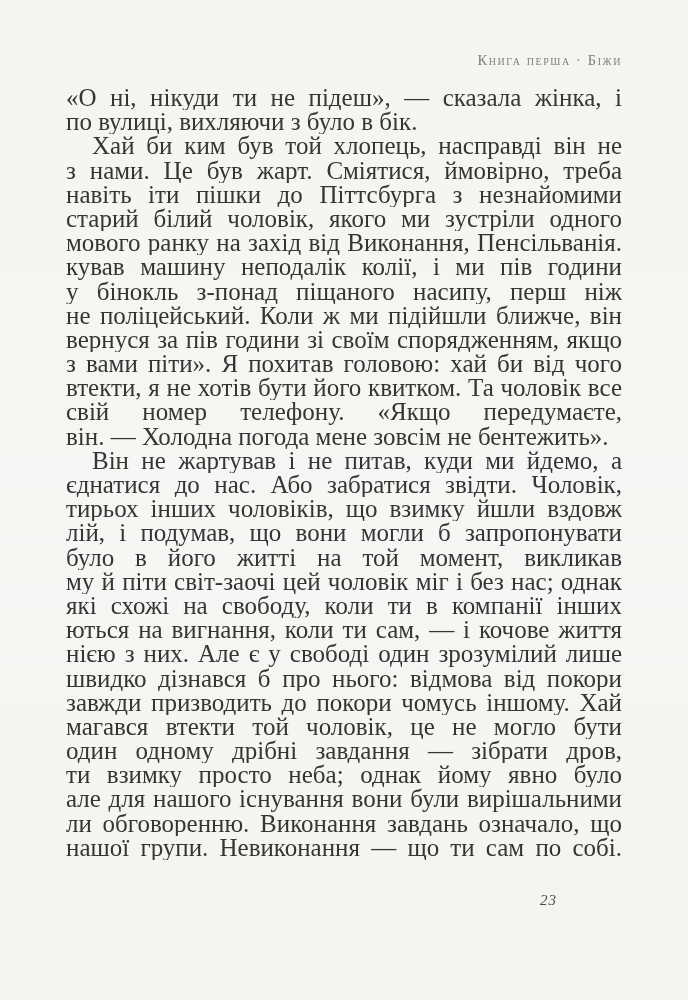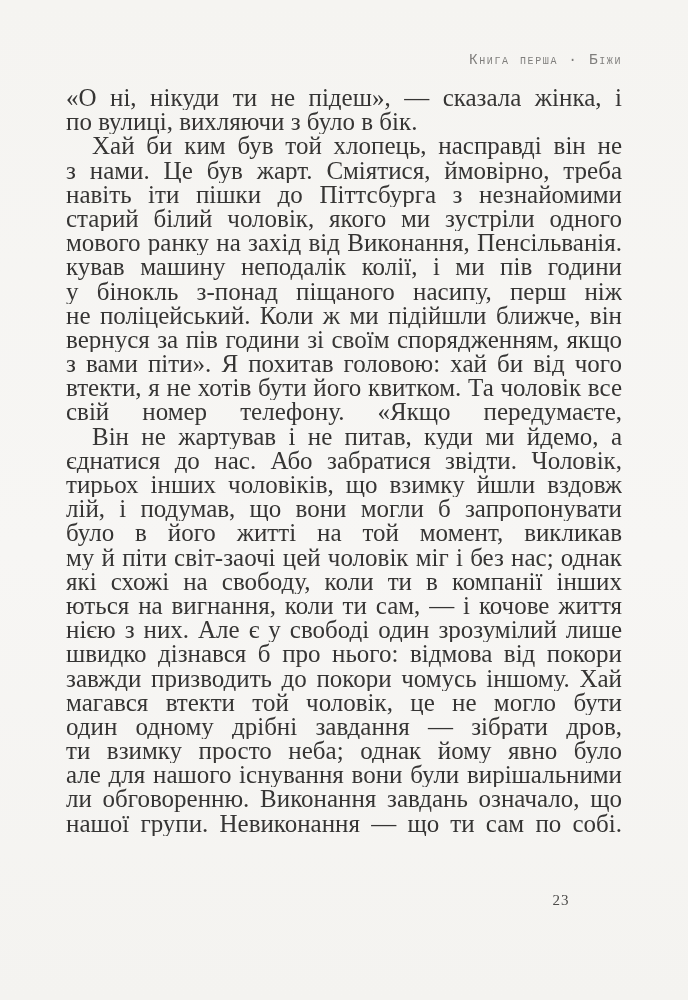--- a/index.html
+++ b/index.html
@@ -14,21 +14,21 @@
     overflow: hidden;
     font-family: "Liberation Serif", "DejaVu Serif", serif;
   }
 
   .running-head {
     position: absolute;
     top: 52px;
     left: 66px;
     width: 556px;
     text-align: right;
-    font-family: Liberation Mono, monospace;
+    font-family: Liberation Serif, serif;
     font-variant: small-caps;
     font-size: 14.5px;
     letter-spacing: 1.6px;
     color: #7f7e7c;
   }
 
   .body-block {
     position: absolute;
     left: 66px;
     top: 86px;
@@ -53,24 +53,25 @@
   .line.indent-line {
     text-indent: 26px;
   }
   .ital { }
 
   .page-number {
     position: absolute;
     left: 540px;
     top: 892px;
     width: 42px;
-    text-align: center;
+    text-align: left;
     font-size: 15px;
     letter-spacing: 1px;
     color: #4c4b49;
+    font-style: italic;
   }
 </style>
 </head>
 <body>
 
 <div class="page">
 
   <div class="running-head">Книга перша · Біжи</div>
 
   <main class="body-block">
@@ -84,20 +85,21 @@
         <div class="line">навіть іти пішки до Піттсбурга з незнайомими чотирма чолові-</div>
         <div class="line">старий білий чоловік, якого ми зустріли одного морозного зи-</div>
         <div class="line">мового ранку на захід від Виконання, Пенсільванія. Він припар-</div>
         <div class="line">кував машину неподалік колії, і ми пів години стежили за ним</div>
         <div class="line">у бінокль з-понад піщаного насипу, перш ніж вирішили, що він</div>
         <div class="line">не поліцейський. Коли ж ми підійшли ближче, він сказав: «Я по-</div>
         <div class="line">вернуся за пів години зі своїм спорядженням, якщо дозволите</div>
         <div class="line">з вами піти». Я похитав головою: хай би від чого він намагався</div>
         <div class="line">втекти, я не хотів бути його квитком. Та чоловік все одно дав нам</div>
         <div class="line">свій номер телефону. «Якщо передумаєте, подзвоніть, — сказав</div>
+        <div class="line last-line">він. — Холодна погода мене зовсім не бентежить».</div>
       </div>
       <div class="paragraph">
         <div class="line indent-line">Він не жартував і не питав, куди ми йдемо, а просто хотів при-</div>
         <div class="line">єднатися до нас. Або забратися звідти. Чоловік, який побачив чо-</div>
         <div class="line">тирьох інших чоловіків, що взимку йшли вздовж залізничних ко-</div>
         <div class="line">лій, і подумав, що вони могли б запропонувати щось більше, ніж</div>
         <div class="line">було в його житті на той момент, викликав запитання. Вийти з до-</div>
         <div class="line">му й піти світ-заочі цей чоловік міг і без нас; однак є багато речей,</div>
         <div class="line">які схожі на свободу, коли ти в компанії інших людей, але оберта-</div>
         <div class="line">ються на вигнання, коли ти сам, — і кочове життя може бути од-</div>

